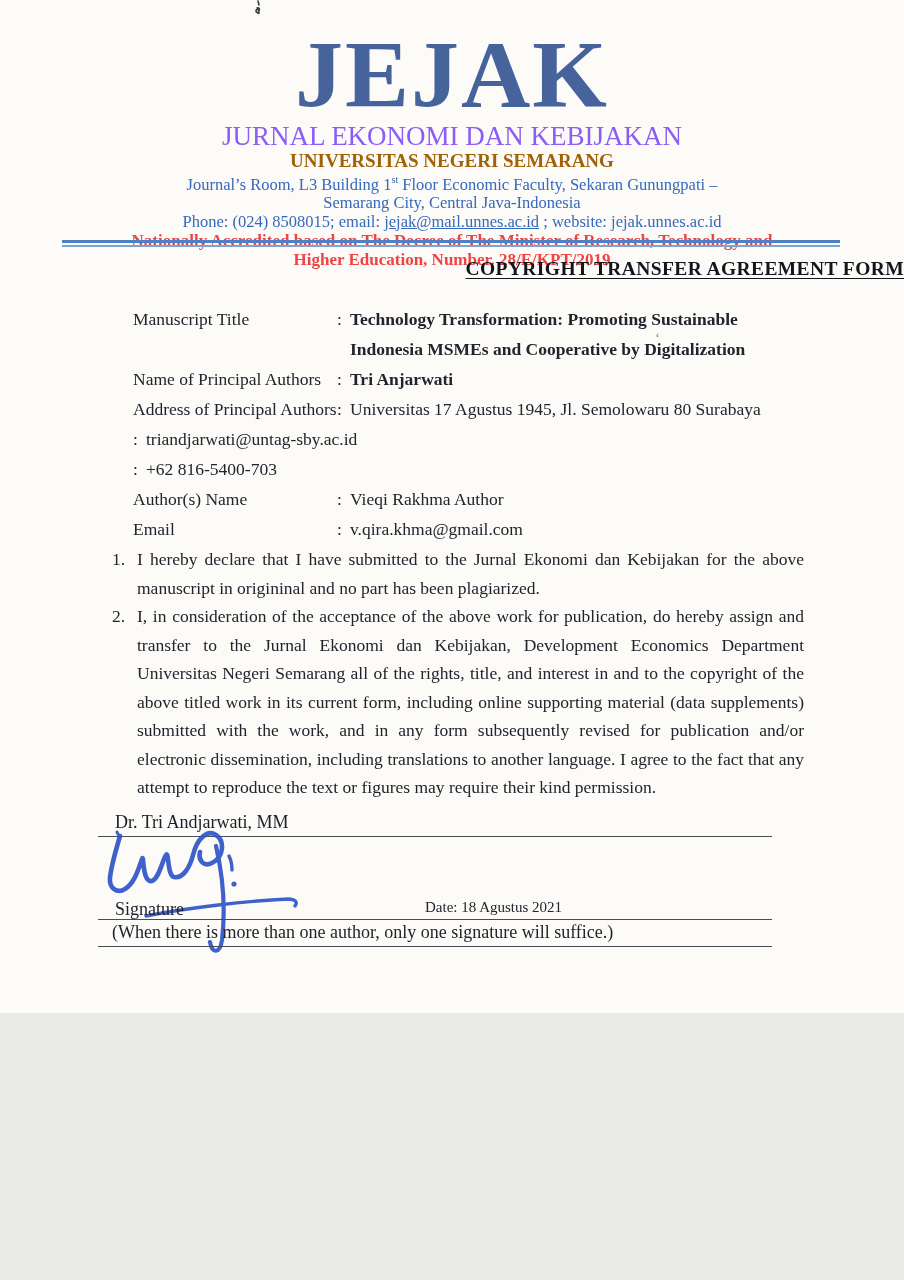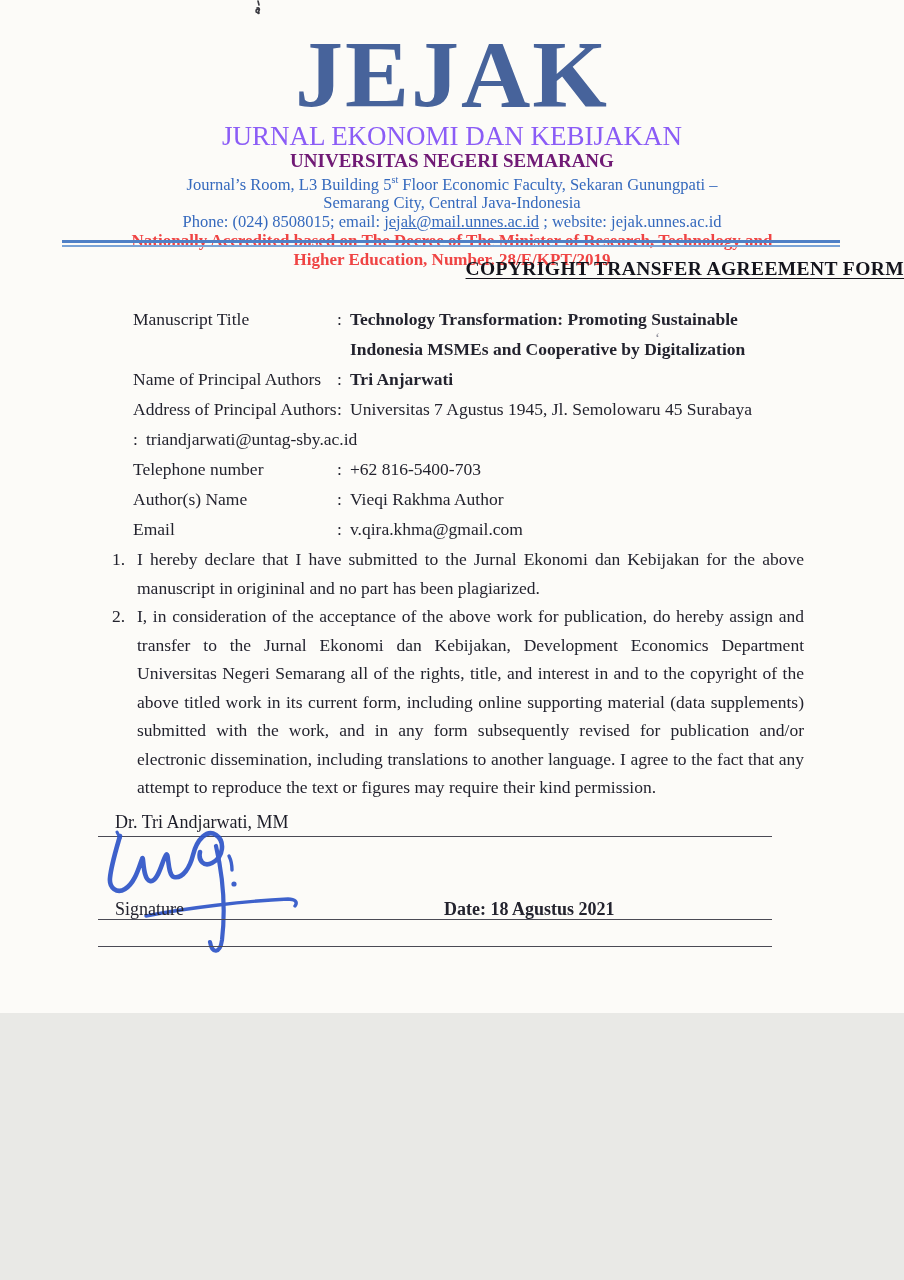--- a/index.html
+++ b/index.html
@@ -6,21 +6,21 @@
   .page{
     position:relative;width:904px;height:1013px;margin:0 auto;
     background:#fcfbf8;
     font-family:"Liberation Serif","DejaVu Serif",serif;
     color:#23232e;overflow:hidden;
   }
   
   .header{position:absolute;top:34px;left:0;width:100%;text-align:center;}
   .logo{font-size:96px;font-weight:bold;color:#47639b;line-height:82px;letter-spacing:2px;}
   .journal-name{font-size:27px;color:#8b5cf6;line-height:26px;margin-top:7px;}
-  .university{font-size:19px;font-weight:bold;color:#701a75;line-height:20px;margin-top:2px;}
+  .university{font-size:19px;font-weight:bold;color:#a16207;line-height:20px;margin-top:2px;}
   .addr{font-size:16.5px;color:#3569bd;line-height:18px;}
   .addr .sup{vertical-align:super;font-size:0.62em;}
   .contact{font-size:16.5px;color:#3569bd;line-height:19px;}
   .contact .email{text-decoration:underline;}
   .accred{font-size:17px;font-weight:bold;color:#ef4444;line-height:18.5px;margin-top:1px;}
   .divider{
     position:absolute;top:240px;left:62px;width:778px;height:2px;
     border-top:3px solid #4f80c6;border-bottom:2px solid #7aa3d6;
   }
   
@@ -41,21 +41,21 @@
   .decl{display:flex;line-height:28.5px;}
   .decl .num{width:25px;flex:none;}
   .decl .txt{flex:1;text-align:justify;}
   
   .sign-name{position:absolute;top:812px;left:115px;font-size:18px;color:#1d1d28;}
   .hr{position:absolute;left:98px;width:674px;border-top:1.6px solid #4a4a55;}
   .hr1{top:836px;}
   .hr2{top:919px;}
   .hr3{top:946px;}
   .sign-label{position:absolute;top:899px;left:115px;font-size:18px;}
-  .date-label{position:absolute;top:899px;left:444px;font-size:18px;font-weight:bold;}
+  .date-label{position:absolute;top:899px;left:425px;font-size:15px;}
   .sign-note{position:absolute;top:922px;left:112px;font-size:18px;}
   .sig-svg{position:absolute;top:828px;left:95px;}
   
   .artifact-top{position:absolute;top:0;left:248px;}
   .mark-tick{position:absolute;top:330px;left:655px;font-size:15px;color:#8a8a96;}
   .scanline{
     position:absolute;top:1260px;left:0;width:904px;height:2.5px;opacity:0.85;
     background:linear-gradient(90deg,#f3f0a8 0%,#e6eec0 12%,#bfe2e6 28%,#dcefe2 40%,#efd6e8 52%,#f0eeae 63%,#cfe8e0 76%,#ecd8ec 88%,#f2f0b8 100%);
   }
 </style>
@@ -66,21 +66,21 @@
 
   <svg class="artifact-top" width="20" height="26" viewBox="0 0 20 26">
     <path d="M10,1 l1,4 M9,8 c2,-1 3,1 2,3 c-1,2 -3,2 -3,0 c0,-2 2,-2 3,-1" stroke="#3a3a40" stroke-width="1.6" fill="none" stroke-linecap="round"></path>
     <circle cx="10.5" cy="13" r="1.3" fill="#3a3a40"></circle>
   </svg>
 
   <div class="header">
     <div class="logo">JEJAK</div>
     <div class="journal-name">JURNAL EKONOMI DAN KEBIJAKAN</div>
     <div class="university">UNIVERSITAS NEGERI SEMARANG</div>
-    <div class="addr"><span>Journal’s Room, L3 Building 5</span><span class="sup">st</span><span> Floor Economic Faculty, Sekaran Gunungpati –</span></div>
+    <div class="addr"><span>Journal’s Room, L3 Building 1</span><span class="sup">st</span><span> Floor Economic Faculty, Sekaran Gunungpati –</span></div>
     <div class="addr">Semarang City, Central Java-Indonesia</div>
     <div class="contact"><span>Phone: (024) 8508015; email: </span><span class="email">jejak@mail.unnes.ac.id</span><span> ;  website: </span><span>jejak.unnes.ac.id</span></div>
     <div class="accred">Nationally Accredited based on The Decree of The Minister of Research, Technology and</div>
     <div class="accred">Higher Education, Number. 28/E/KPT/2019</div>
   </div>
 
   <div class="divider"></div>
 
   <div class="form-title"><span>COPYRIGHT TRANSFER AGREEMENT FORM</span></div>
 
@@ -91,28 +91,27 @@
         <span class="val">Technology Transformation: Promoting Sustainable Indonesia MSMEs and Cooperative by Digitalization</span>
     </div>
     <div class="row bold">
       <span class="lbl">Name of Principal Authors</span>
         <span class="colon">:</span>
         <span class="val">Tri Anjarwati</span>
     </div>
     <div class="row">
       <span class="lbl">Address of Principal Authors</span>
         <span class="colon">:</span>
-        <span class="val">Universitas 7 Agustus 1945, Jl. Semolowaru 45 Surabaya</span>
+        <span class="val">Universitas 17 Agustus 1945, Jl. Semolowaru 80 Surabaya</span>
     </div>
     <div class="row">
         <span class="colon">:</span>
         <span class="val">triandjarwati@untag-sby.ac.id</span>
     </div>
     <div class="row">
-      <span class="lbl">Telephone number</span>
         <span class="colon">:</span>
         <span class="val">+62 816-5400-703</span>
     </div>
     <div class="row">
       <span class="lbl">Author(s) Name</span>
         <span class="colon">:</span>
         <span class="val">Vieqi Rakhma Author</span>
     </div>
     <div class="row">
       <span class="lbl">Email</span>
@@ -145,17 +144,18 @@
       <path d="M134,28 c2,4 3,9 3,14" stroke-width="3.4"></path>
       <circle cx="139" cy="56" r="2.6" fill="#2e55c8" stroke="none"></circle>
       <path d="M22,4 l3,6" stroke-width="3"></path>
     </g>
   </svg>
 
   <div class="sign-label">Signature</div>
   <div class="date-label">Date: 18 Agustus 2021</div>
   <div class="hr hr2"></div>
 
+  <div class="sign-note">(When there is more than one author, only one signature will suffice.)</div>
   <div class="hr hr3"></div>
 
   <div class="scanline"></div>
 
 </div>
 
 </body></html>

